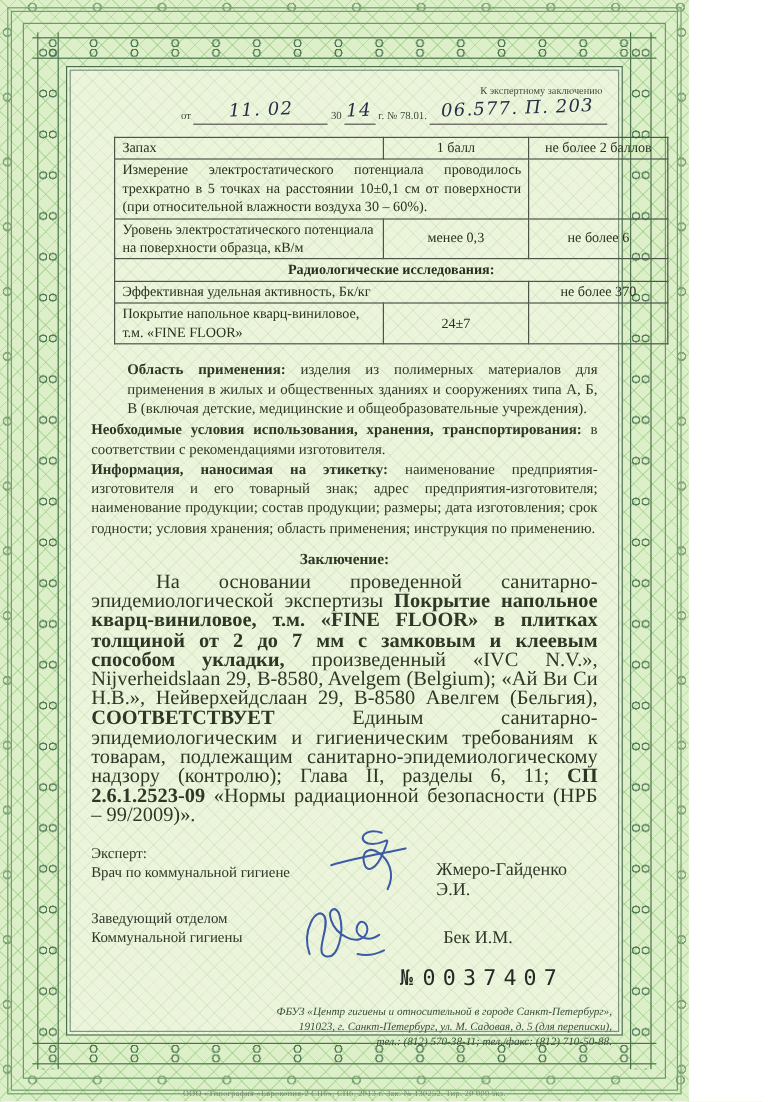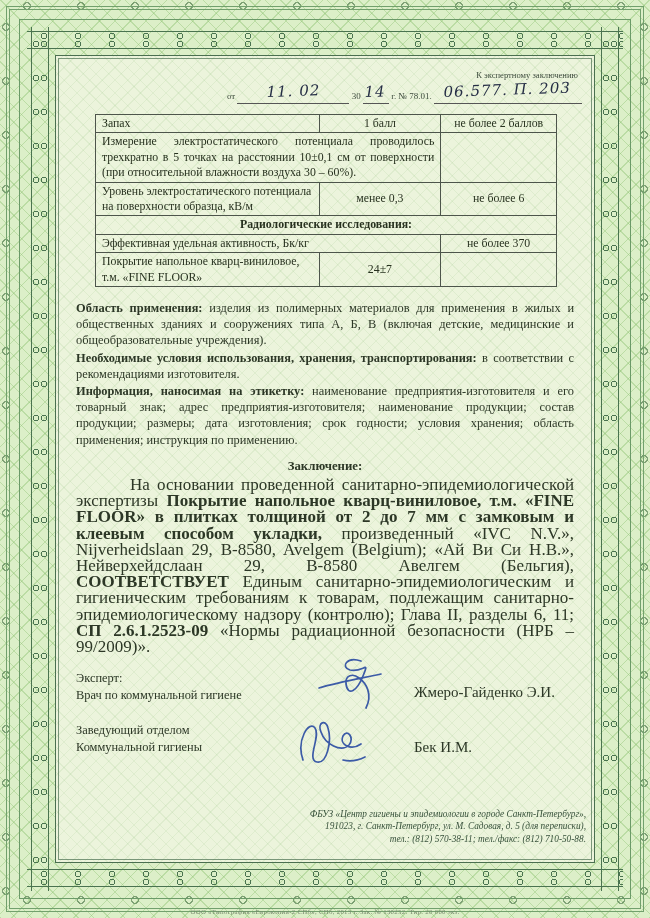--- a/index.html
+++ b/index.html
@@ -1,18 +1,18 @@
 <!DOCTYPE html>
 <html><head>
 <meta charset="utf-8">
 <style>
   html,body{margin:0;padding:0;}
   .page{
     position:relative;
-    width:650px;height:918px;
+    width:574px;height:918px;
     font-family:"Liberation Serif","DejaVu Serif",serif;
     color:#2c3726;
     background-color:#dcefc8;
     background-image:
       repeating-linear-gradient(45deg, rgba(134,190,106,.38) 0 1px, transparent 1px 11px),
       repeating-linear-gradient(-45deg, rgba(134,190,106,.38) 0 1px, transparent 1px 11px);
     overflow:hidden;
   }
   
   .edge-dots{position:absolute;pointer-events:none;}
@@ -59,21 +59,21 @@
   }
   
   table.lab{border-collapse:collapse;width:462px;margin:10px 0 0 19px;font-size:11.8px;line-height:15.4px;color:#27311f;}
   table.lab td{border:1px solid #4d554b;padding:1px 6px;vertical-align:middle;}
   table.lab{border:1.6px solid #4d554b;}
   td.c{text-align:center;}
   td.just{text-align:justify;vertical-align:top;}
   td.hdr{font-weight:bold;text-align:center;}
   
   .sec{margin:1px 0 0;font-size:12.4px;line-height:16.2px;text-align:justify;}
-  .sec.first{margin-top:13px;}
+  .sec.first{margin-top:13px;margin-left:30px;}
   .b{font-weight:bold;}
   .concl-head{margin:11px 0 2px;text-align:center;font-weight:bold;font-size:12.8px;}
   .concl{margin:1px 0 0;font-size:17px;line-height:16.2px;text-align:justify;text-indent:54px;}
   
   .sig-row{display:flex;align-items:flex-start;}
   .sig-row.r1{margin-top:15px;justify-content:center;}
   .sig-row.r2{margin-top:6px;gap:27px;}
   .sig-left{width:228px;font-size:12.4px;line-height:16.5px;}
   .sig-mid{flex:1;display:flex;justify-content:center;}
   .sig-mid svg{display:block;}
@@ -200,22 +200,25 @@
           <g fill="none" stroke="#2e4fa3" stroke-width="1.7" stroke-linecap="round" opacity="0.92">
             <path d="M12 46 C5 26, 18 6, 24 14 C30 22, 15 46, 26 48 C36 50, 41 27, 37 14 C35 5, 26 8, 30 18 C34 30, 50 39, 58 31 C64 24, 56 14, 52 22 C48 31, 60 37, 70 30"></path>
             <path d="M52 46 C60 48, 68 46, 74 43"></path>
           </g>
         </svg>
       </div>
       <div class="sig-right">Бек И.М.</div>
     </div>
 
     <div class="bottom-group">
+      <div class="doc-number">
+        <span>№</span><span class="digits">0037407</span>
+      </div>
       <div class="footer-address">
-        <div>ФБУЗ «Центр гигиены и эпидемиологии в городе Санкт-Петербург»,</div>
+        <div>ФБУЗ «Центр гигиены и относительной в городе Санкт-Петербург»,</div>
         <div>191023, г. Санкт-Петербург, ул. М. Садовая, д. 5 (для переписки),</div>
         <div>тел.: (812) 570-38-11; тел./факс: (812) 710-50-88.</div>
       </div>
     </div>
 
   </div>
 
   <div class="print-credit">ООО «Типография «Еврокопия-2 СПб», СПб, 2013 г. Зак. № 130252. Тир. 20 000 экз.</div>
 
 </div>

